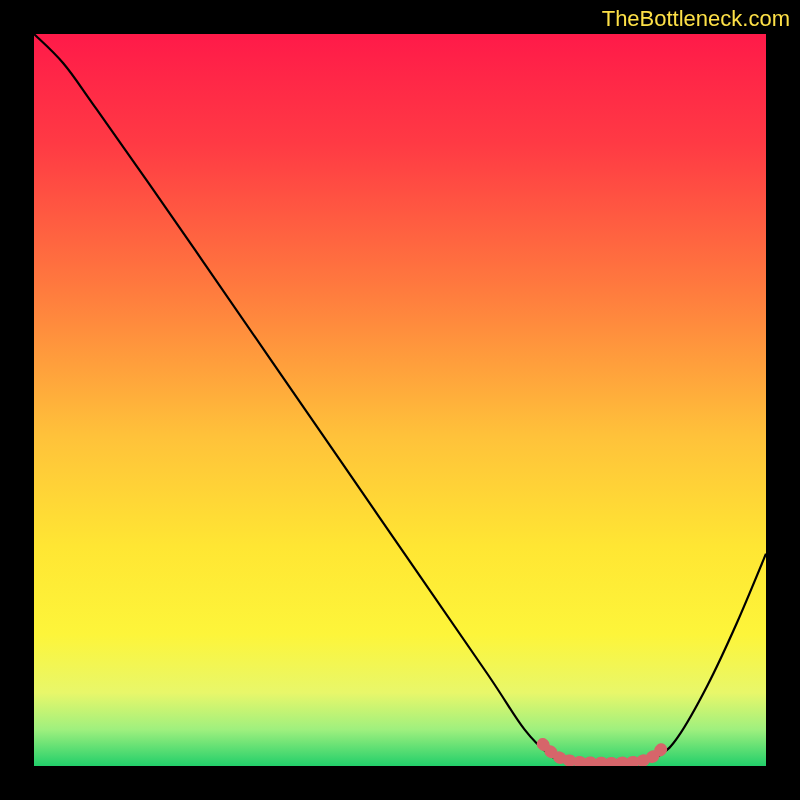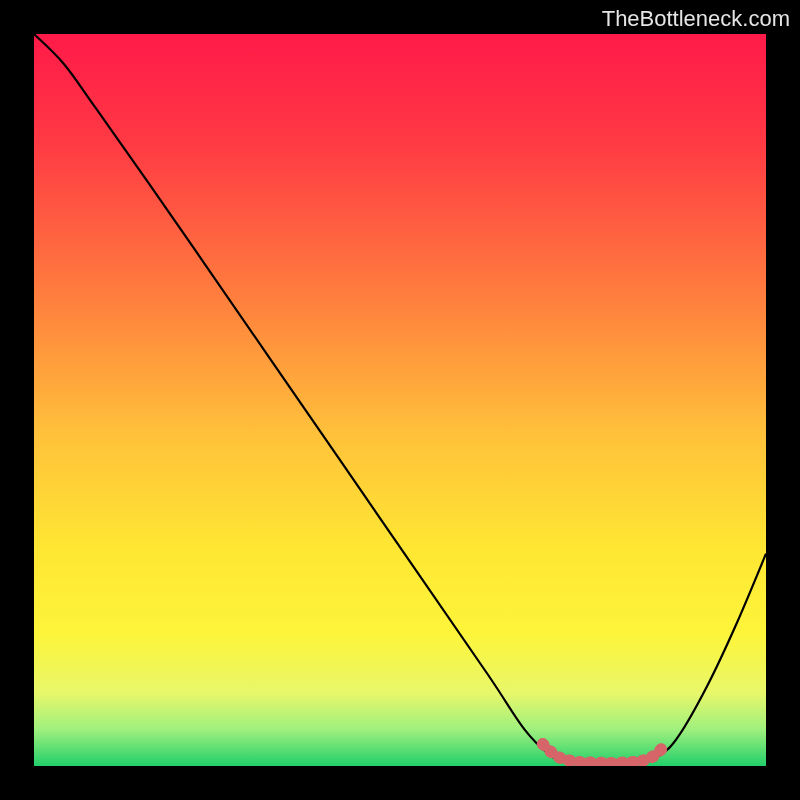--- a/index.html
+++ b/index.html
@@ -11,21 +11,21 @@
     position: relative;
     overflow: hidden;
   }
   .watermark {
     position: absolute;
     top: 6px;
     right: 10px;
     font-family: Arial, Helvetica, sans-serif;
     font-size: 22px;
     font-weight: 500;
-    color: #e5e5e5;
+    color: #fde047;
     z-index: 10;
   }
   .plot {
     position: absolute;
     left: 34px;
     top: 34px;
     width: 732px;
     height: 732px;
   }
   svg {

